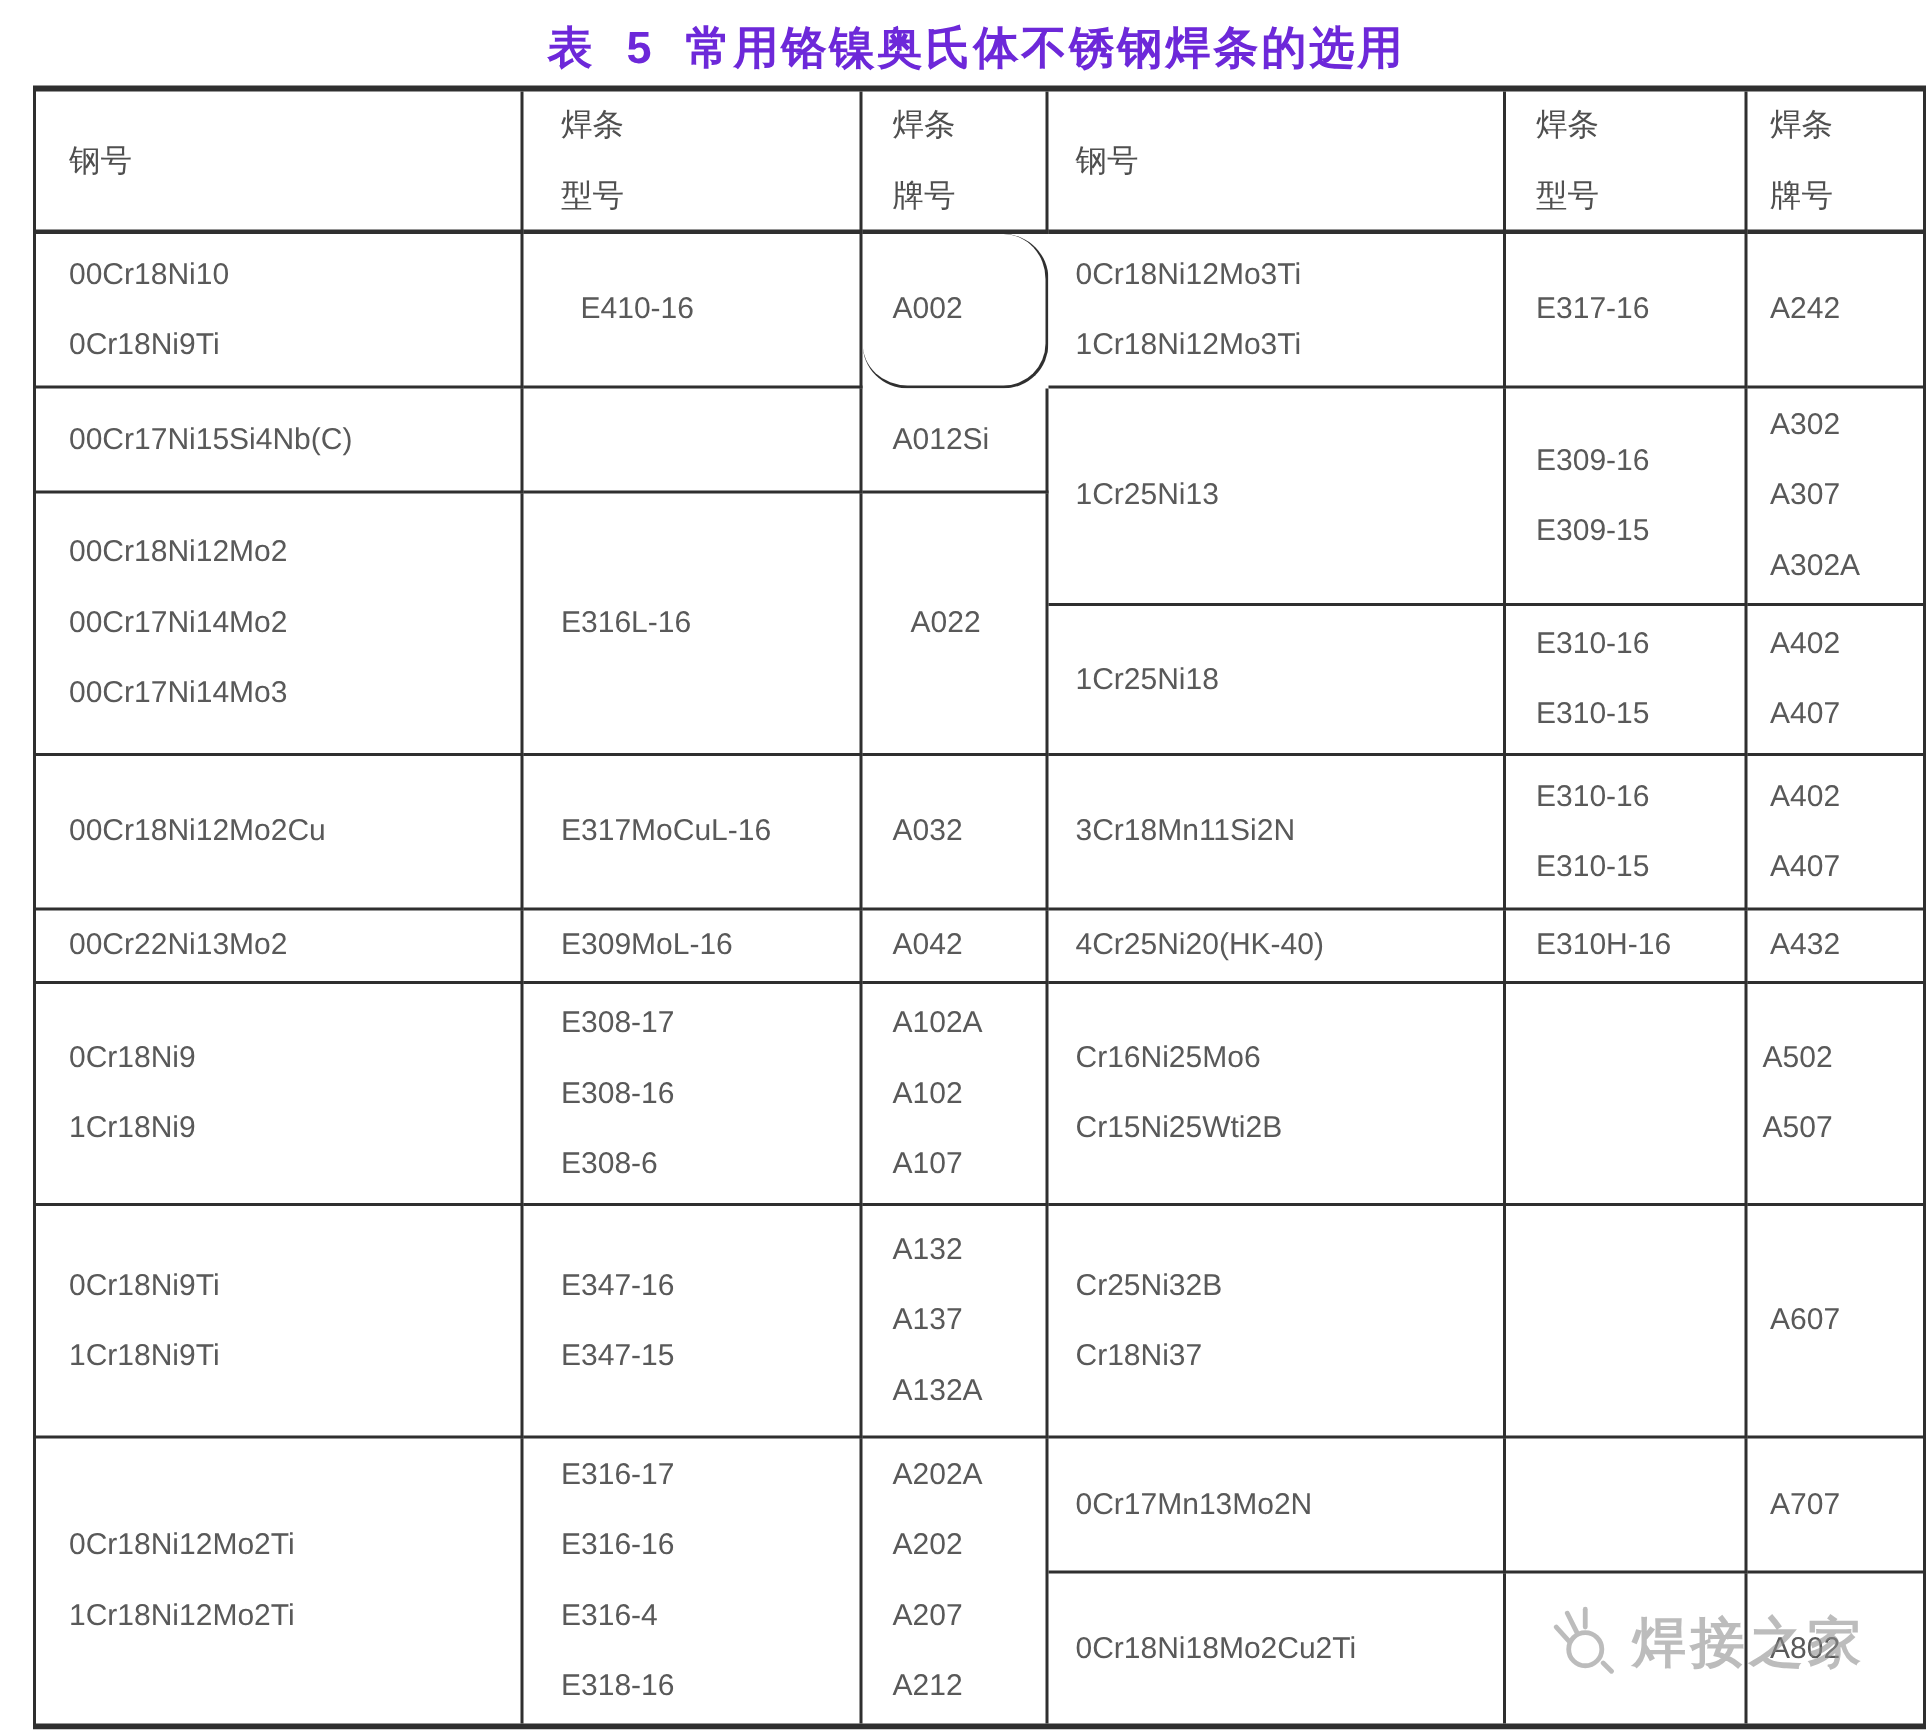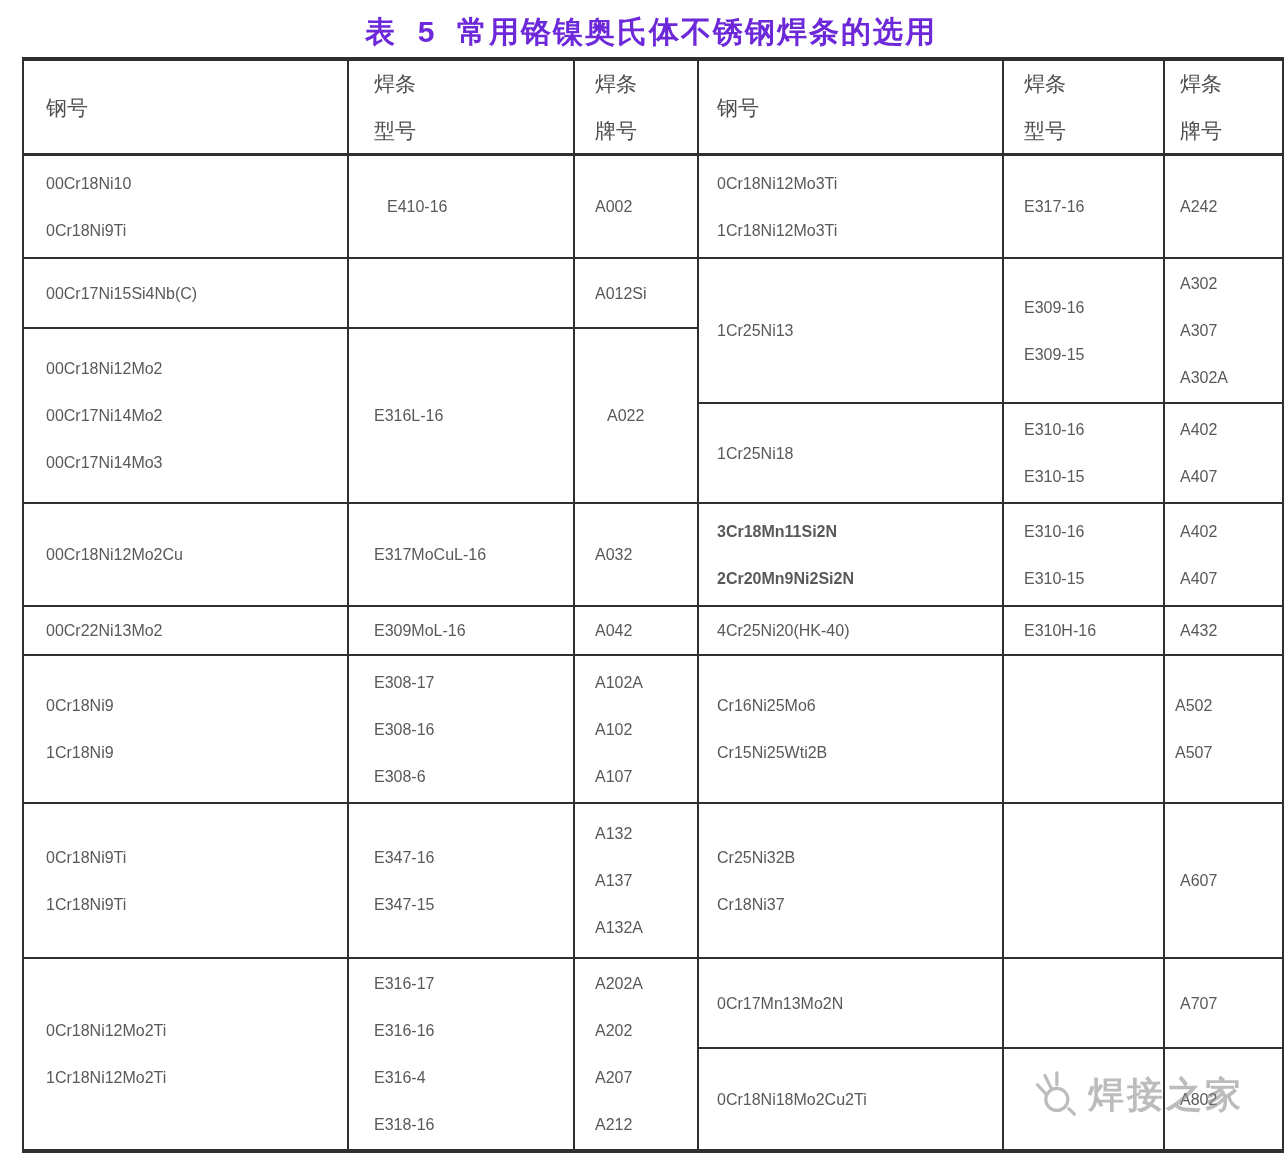--- a/index.html
+++ b/index.html
@@ -36,21 +36,21 @@
 
   .cell {
     box-sizing: border-box;
     border-right: 2px solid #2f2f2f;
     border-bottom: 2px solid #2f2f2f;
     display: flex;
     flex-direction: column;
     justify-content: center;
     overflow: hidden;
     color: #595959;
-    font-size: 16px;
+    font-size: 20px;
   }
   .cell .line { line-height: 47px; white-space: nowrap; }
   .hdr { font-size: 21px; color: #4f4f4f; }
 
   .col1 { padding-left: 22px; }
   .col2 { padding-left: 25px; }
   .col3 { padding-left: 20px; }
   .col4 { padding-left: 18px; }
   .col5 { padding-left: 20px; }
   .col6 { padding-left: 15px; }
@@ -103,21 +103,21 @@
         <div class="line">焊条</div>
         <div class="line">牌号</div>
       </div>
       <div class="cell col1" style="grid-area: 2 / 1 / span 1;">
         <div class="line">00Cr18Ni10</div>
         <div class="line">0Cr18Ni9Ti</div>
       </div>
       <div class="cell col2" style="grid-area: 2 / 2 / span 1; padding-left: 38px;">
         <div class="line">E410-16</div>
       </div>
-      <div class="cell col3" style="grid-area: 2 / 3 / span 1;">
+      <div class="cell col3" style="grid-area: 2 / 3 / span 1; border-radius: 30px;">
         <div class="line">A002</div>
       </div>
       <div class="cell col1" style="grid-area: 3 / 1 / span 1;">
         <div class="line">00Cr17Ni15Si4Nb(C)</div>
       </div>
       <div class="cell col2" style="grid-area: 3 / 2 / span 1;"></div>
       <div class="cell col3" style="grid-area: 3 / 3 / span 1;">
         <div class="line">A012Si</div>
       </div>
       <div class="cell col1" style="grid-area: 4 / 1 / span 2;">
@@ -218,23 +218,22 @@
         <div class="line">1Cr25Ni18</div>
       </div>
       <div class="cell col5" style="grid-area: 5 / 5 / span 1;">
         <div class="line">E310-16</div>
         <div class="line">E310-15</div>
       </div>
       <div class="cell col6" style="grid-area: 5 / 6 / span 1; border-right: none;">
         <div class="line">A402</div>
         <div class="line">A407</div>
       </div>
-      <div class="cell col4" style="grid-area: 6 / 4 / span 1; font-weight: bold;">
+      <div class="cell col4" style="grid-area: 6 / 4 / span 1;">
         <div class="line">3Cr18Mn11Si2N</div>
-        <div class="line">2Cr20Mn9Ni2Si2N</div>
       </div>
       <div class="cell col5" style="grid-area: 6 / 5 / span 1;">
         <div class="line">E310-16</div>
         <div class="line">E310-15</div>
       </div>
       <div class="cell col6" style="grid-area: 6 / 6 / span 1; border-right: none;">
         <div class="line">A402</div>
         <div class="line">A407</div>
       </div>
       <div class="cell col4" style="grid-area: 7 / 4 / span 1;">

